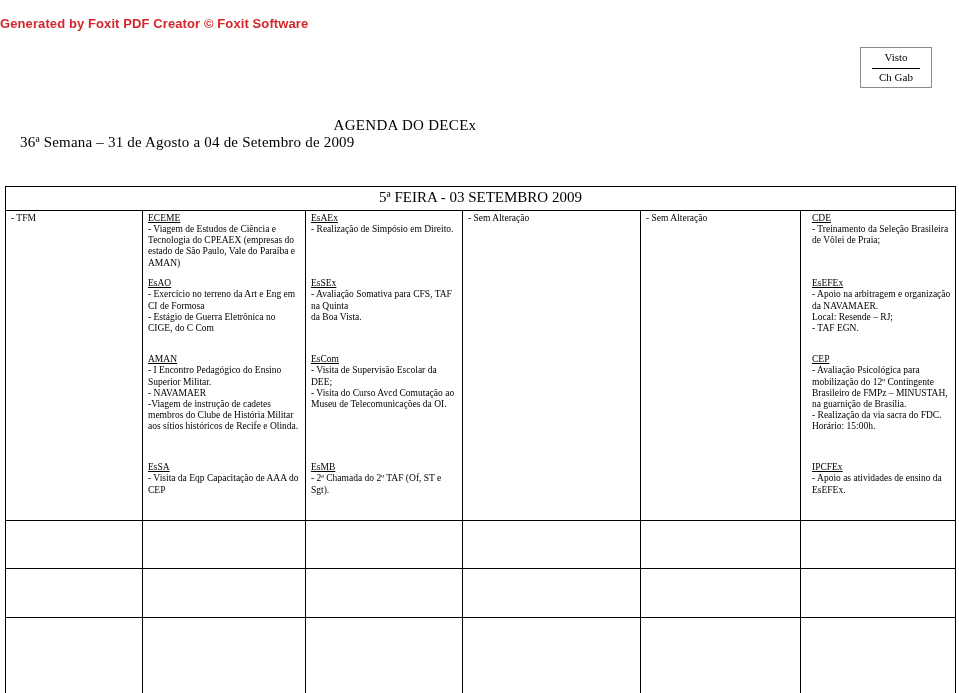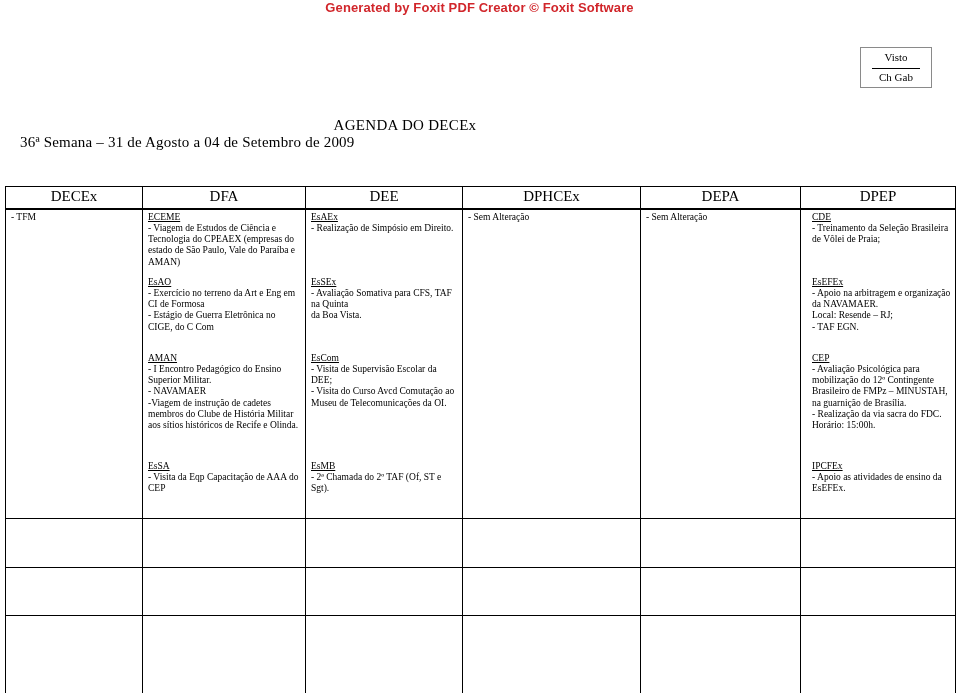--- a/index.html
+++ b/index.html
@@ -13,24 +13,23 @@
     height: 693px;
     position: relative;
     font-family: "Liberation Serif", "DejaVu Serif", serif;
     color: #000000;
     overflow: hidden;
   }
 
   
   .foxit-banner {
     position: absolute;
-    top: 0;
+    top: 16px;
     left: 0;
     width: 959px;
-    text-align: center;
     line-height: 1.25;
     font-family: "Liberation Sans", "DejaVu Sans", sans-serif;
     font-size: 13px;
     font-weight: bold;
   }
   .foxit-line1 { color: #d1262b; letter-spacing: .1px; }
   .foxit-line2 { color: #2b2fbf; letter-spacing: .1px; }
   .foxit-line2 .sep { display: inline-block; width: 14px; }
 
   
@@ -145,27 +144,22 @@
 <table class="agenda">
   <colgroup>
     <col class="c1">
       <col class="c2">
       <col class="c3">
       <col class="c4">
       <col class="c5">
       <col class="c6">
   </colgroup>
   <thead>
-    <tr class="col-header">
-      <th>DECEx</th>
-      <th>DFA</th>
-      <th>DEE</th>
-      <th>DPHCEx</th>
-      <th>DEPA</th>
-      <th>DPEP</th>
+    <tr class="day-header">
+      <td colspan="6">5ª FEIRA - 03 SETEMBRO 2009</td>
     </tr>
   </thead>
   <tbody>
 
     <tr class="body-row first-body" style="height:66px;">
       <td>
         <span class="cell-text">- TFM</span>
       </td>
       <td>
         <span class="org">ECEME</span>

